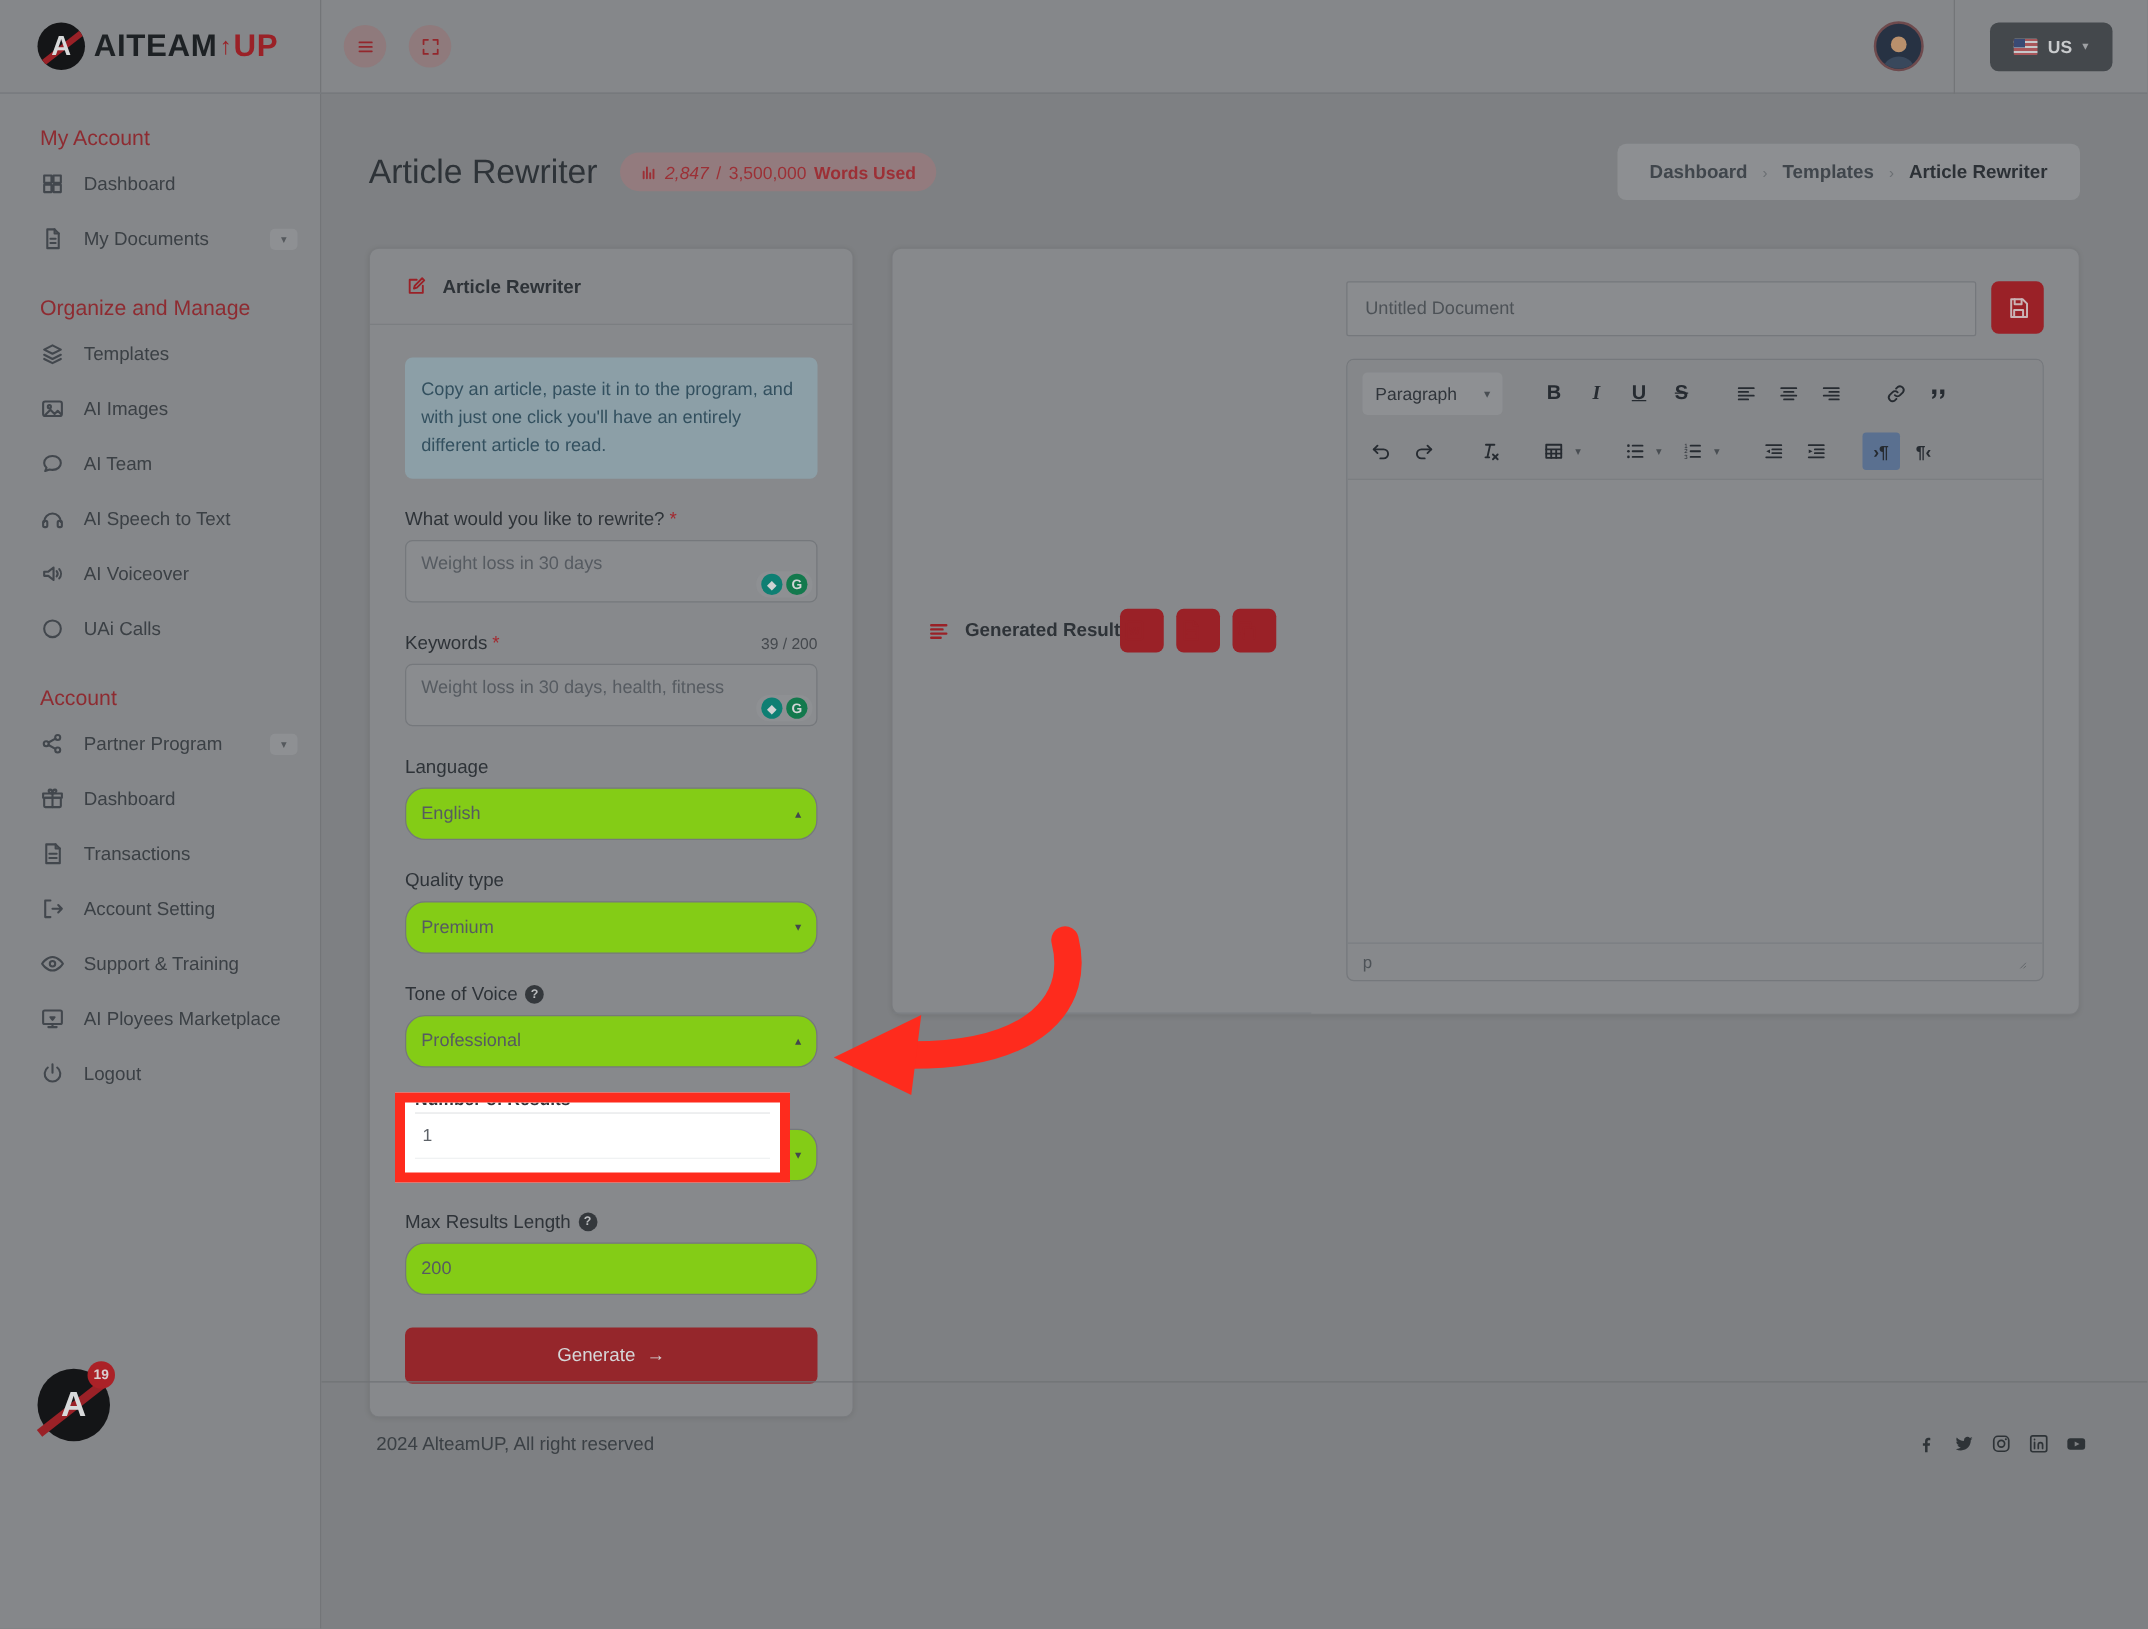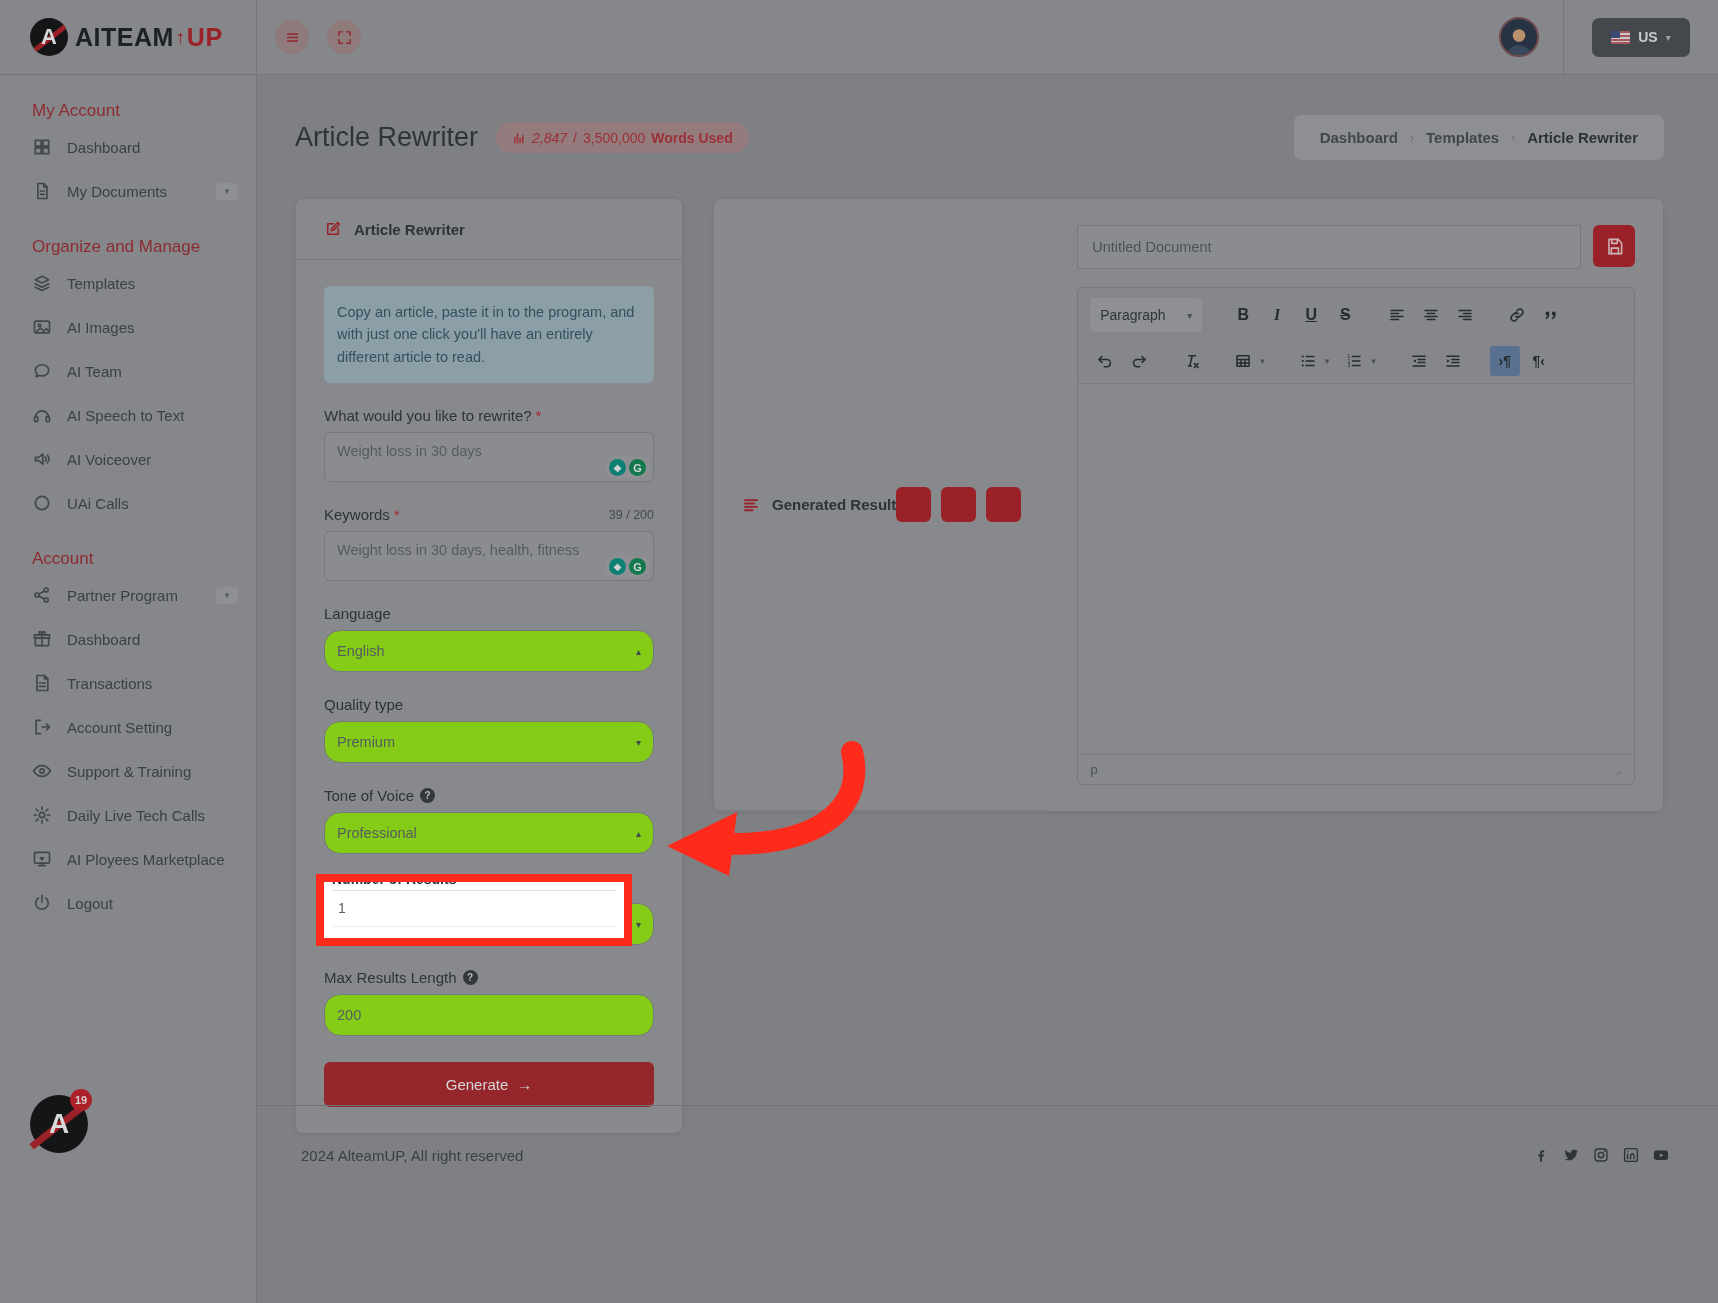--- a/index.html
+++ b/index.html
@@ -294,29 +294,20 @@
     <span>Account Setting</span>
   </div>
   <div class="sb-item">
     <span class="icn">
         <svg viewBox="0 0 24 24" fill="none" stroke="currentColor" stroke-width="2" stroke-linecap="round" stroke-linejoin="round">
           <path d="M2 12s4-6.5 10-6.5S22 12 22 12s-4 6.5-10 6.5S2 12 2 12z"></path>
           <circle cx="12" cy="12" r="2.6"></circle>
         </svg>
       </span>
     <span>Support &amp; Training</span>
-  </div>
-  <div class="sb-item">
-    <span class="icn">
-        <svg viewBox="0 0 24 24" fill="none" stroke="currentColor" stroke-width="2" stroke-linecap="round" stroke-linejoin="round">
-          <circle cx="12" cy="12" r="3.2"></circle>
-          <path d="M12 2.5v3M12 18.5v3M2.5 12h3M18.5 12h3M5 5l2.2 2.2M16.8 16.8L19 19M19 5l-2.2 2.2M7.2 16.8L5 19"></path>
-        </svg>
-      </span>
-    <span>Daily Live Tech Calls</span>
   </div>
   <div class="sb-item">
     <span class="icn">
         <svg viewBox="0 0 24 24" fill="none" stroke="currentColor" stroke-width="2" stroke-linecap="round" stroke-linejoin="round">
           <rect x="3" y="4" width="18" height="13" rx="1.5"></rect>
           <path d="M12 17v3M8 20h8M12 13l-2-2.5h4z"></path>
         </svg>
       </span>
     <span>AI Ployees Marketplace</span>
   </div>

